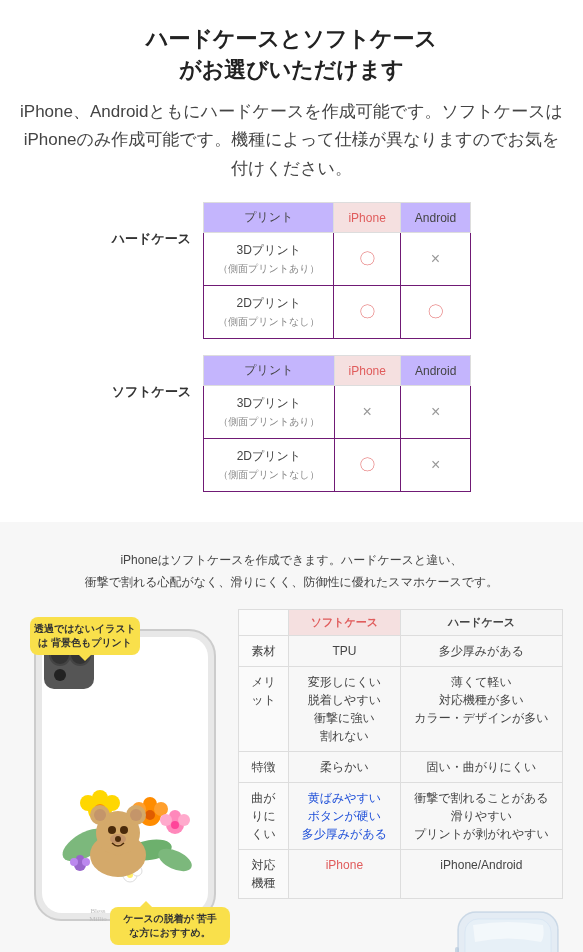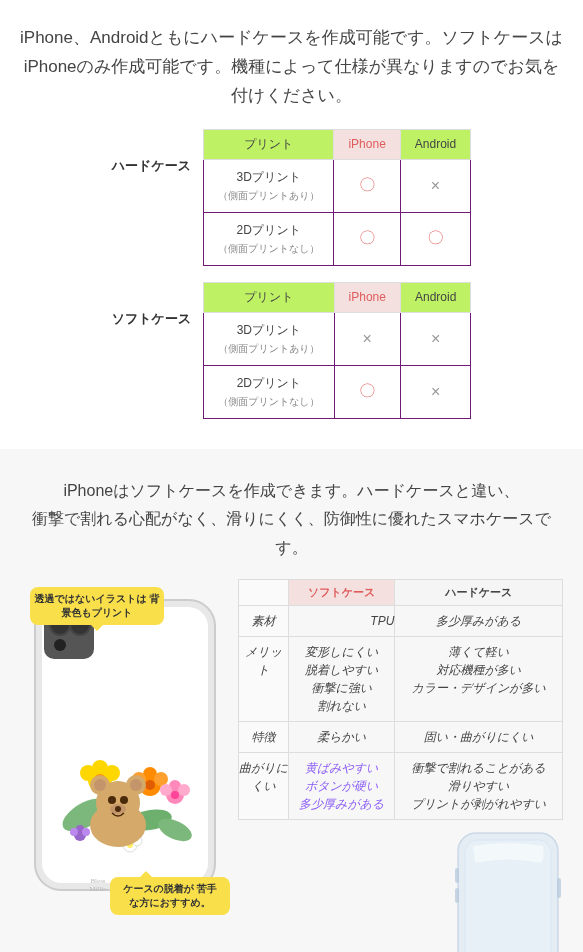--- a/index.html
+++ b/index.html
@@ -43,21 +43,21 @@
       text-align: right;
       padding-right: 6px;
     }
     table {
       border-collapse: collapse;
       font-size: 12px;
     }
     table thead tr th {
       padding: 6px 14px;
       border: 1px solid #ddd;
-      background: #bef264;
+      background: #c4b5fd;
       font-weight: normal;
       color: #444;
       text-align: center;
     }
     table thead tr th.iphone-header {
       background: #f5e0e0;
       color: #e05c5c;
     }
     table tbody tr td {
       padding: 8px 14px;
@@ -78,21 +78,21 @@
       margin-top: 10px;
     }
     .section2 h2 {
       font-size: 22px;
       font-weight: bold;
       line-height: 1.4;
       margin-bottom: 12px;
       color: #222;
     }
     .section2 .desc2 {
-      font-size: 16px;
+      font-size: 12px;
       line-height: 1.8;
       color: #444;
       margin-bottom: 16px;
     }
     .comparison-area {
       display: flex;
       gap: 8px;
       align-items: flex-start;
       margin-top: 8px;
     }
@@ -104,21 +104,21 @@
     .speech-bubble-top {
       position: absolute;
       top: 8px;
       left: 0px;
       background: #f9e04b;
       border-radius: 8px;
       padding: 5px 0;
       font-size: 10px;
       color: #333;
       line-height: 1.4;
-      width: 134px;
+      width: 110px;
       text-align: center;
       font-weight: bold;
       z-index: 10;
     }
     .speech-bubble-top::after {
       content: '';
       position: absolute;
       bottom: -6px;
       left: 50%;
       transform: translateX(-50%);
@@ -163,38 +163,41 @@
     }
     .comp-table thead tr th.soft-head {
       background: #f5e0e0;
       color: #e05c5c;
     }
     .comp-table thead tr th.hard-head {
       background: #f5f5f5;
       color: #444;
     }
     .comp-table tbody tr td {
-      padding: 6px 0;
+      padding: 6px 12px;
       border: 1px solid #ddd;
       text-align: center;
       vertical-align: top;
       line-height: 1.5;
-      font-style: italic;
     }
     .comp-table tbody tr td.row-label {
       background: #fafafa;
       font-weight: normal;
       color: #444;
       text-align: center;
     }
   </style>
 </head>
 <body>
 
 <div class="section1">
+  <h1>
+    <span>ハードケースとソフトケース</span><br>
+    <span>がお選びいただけます</span>
+  </h1>
   <p class="desc">iPhone、Androidともにハードケースを作成可能です。ソフトケースはiPhoneのみ作成可能です。機種によって仕様が異なりますのでお気を付けください。</p>
 
   <div class="table-block" style="justify-content:center; margin-bottom:16px;">
     <div class="table-label">ハードケース</div>
     <table>
       <thead>
         <tr>
           <th>プリント</th>
           <th class="iphone-header">iPhone</th>
           <th>Android</th>
@@ -330,37 +333,42 @@
         <thead>
           <tr>
             <th style="width:50px; background:#fafafa; border:1px solid #ddd;"></th>
             <th class="soft-head">ソフトケース</th>
             <th class="hard-head">ハードケース</th>
           </tr>
         </thead>
         <tbody id="comp-tbody">
         <tr>
       <td class="row-label">素材</td>
-      <td style="color:#444;text-align:right;">TPU</td>
+      <td style="color:#444;">TPU</td>
       <td>多少厚みがある</td>
     </tr>
             <tr>
       <td class="row-label">メリット</td>
       <td style="color:#444;">変形しにくい<br>脱着しやすい<br>衝撃に強い<br>割れない</td>
       <td>薄くて軽い<br>対応機種が多い<br>カラー・デザインが多い</td>
     </tr>
             <tr>
       <td class="row-label">特徴</td>
       <td style="color:#444;">柔らかい</td>
       <td>固い・曲がりにくい</td>
     </tr>
             <tr>
       <td class="row-label">曲がりにくい</td>
-      <td style="color:#8b5cf6;">黄ばみやすい<br>ボタンが硬い<br>多少厚みがある</td>
+      <td style="color:#1d4ed8;">黄ばみやすい<br>ボタンが硬い<br>多少厚みがある</td>
       <td>衝撃で割れることがある<br>滑りやすい<br>プリントが剥がれやすい</td>
+    </tr>
+            <tr>
+      <td class="row-label">対応機種</td>
+      <td style="color:#e05c5c;">iPhone</td>
+      <td>iPhone/Android</td>
     </tr>
           </tbody>
       </table>
 
       <div style="display:flex; justify-content:flex-end; margin-top: 4px;">
         <div style="position:relative; width:110px; height:150px;">
           <svg width="110" height="150" viewBox="0 0 110 150">
 
             <rect x="5" y="5" width="100" height="140" rx="18" ry="18" fill="rgba(200,220,240,0.4)" stroke="rgba(180,200,220,0.6)" stroke-width="1.5"></rect>
             <rect x="12" y="12" width="86" height="126" rx="13" ry="13" fill="rgba(240,248,255,0.3)" stroke="rgba(200,220,240,0.4)" stroke-width="1"></rect>

